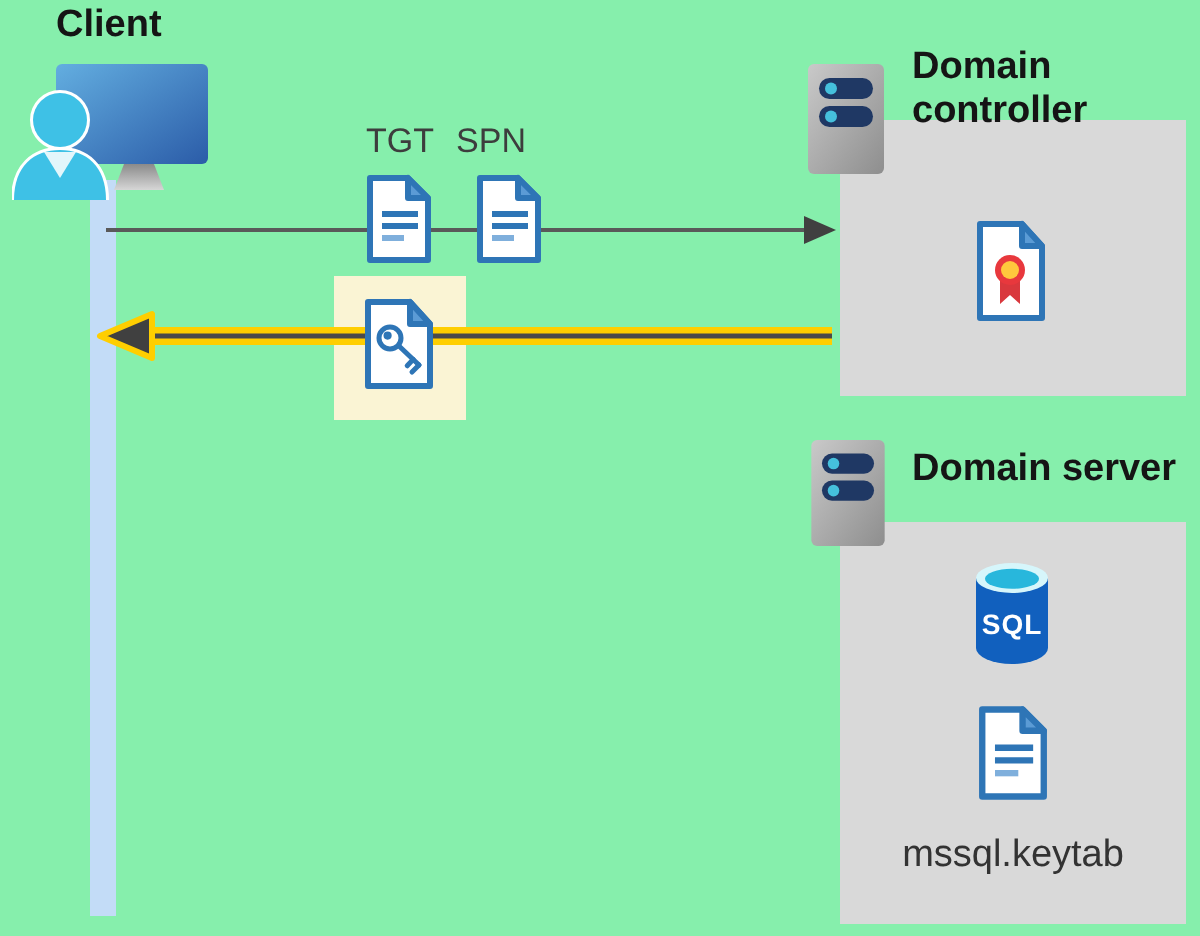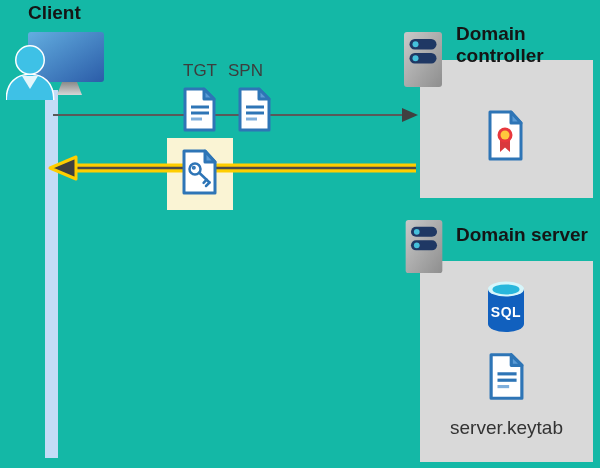--- a/index.html
+++ b/index.html
@@ -1,17 +1,17 @@
 <!DOCTYPE html>
 <html><head>
 <meta charset="utf-8">
 <style>
   html,body{margin:0;padding:0;background:#fff;}
   #canvas{
-    position:relative;width:600px;height:468px;background:#14b8a6;
+    position:relative;width:600px;height:468px;background:#86efac;
     font-family:"Liberation Sans", sans-serif;overflow:hidden;
   }
   .abs{position:absolute;}
   .title{font-size:19px;font-weight:700;color:#151515;line-height:22px;}
   .ticket-label{font-size:17px;font-weight:400;color:#3d3d3d;text-align:right;}
   .file-label{font-size:19px;font-weight:400;color:#333;text-align:center;}
   .box{background:#D9D9D9;}
   .hl-box{background:#FAF4D4;}
   .lifeline{background:#C3DCF7;}
   svg{display:block;}
@@ -145,15 +145,15 @@
   </svg>
 
   <svg class="abs" style="left:489px;top:351px;" width="35" height="51" viewBox="0 0 33 45">
     <path d="M2 2 H21 L31 12 V43 H2 Z" fill="#FFFFFF" stroke="#2E75B6" stroke-width="3" stroke-linejoin="round"></path>
     <path d="M21 2 V12 H31 Z" fill="#5B9BD5" stroke="#2E75B6" stroke-width="3" stroke-linejoin="round"></path>
     <line x1="8" y1="20" x2="26" y2="20" stroke="#2E75B6" stroke-width="3"></line>
     <line x1="8" y1="26" x2="26" y2="26" stroke="#2E75B6" stroke-width="3"></line>
     <line x1="8" y1="32" x2="19" y2="32" stroke="#7FAFDC" stroke-width="3"></line>
   </svg>
 
-  <div class="abs file-label" style="left:420px;top:417px;width:173px;">server.keytab</div>
+  <div class="abs file-label" style="left:420px;top:417px;width:173px;">mssql.keytab</div>
 
 </div>
 
 </body></html>

